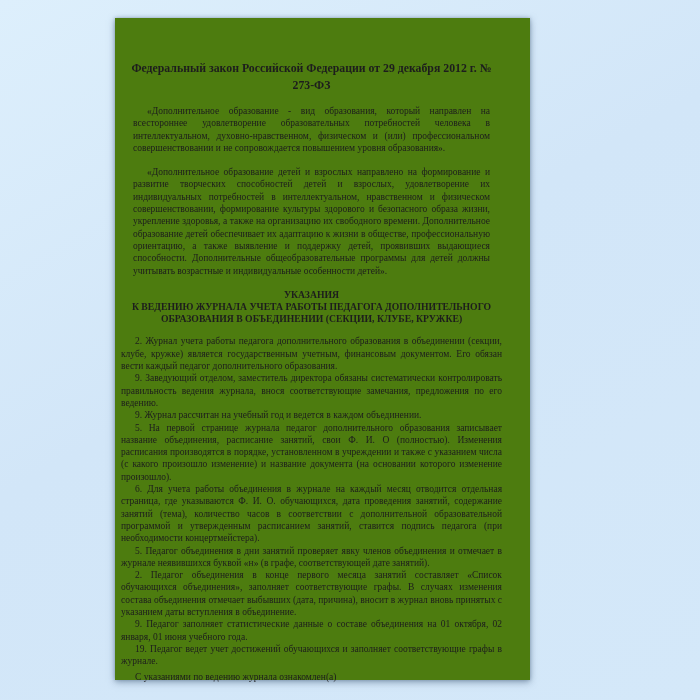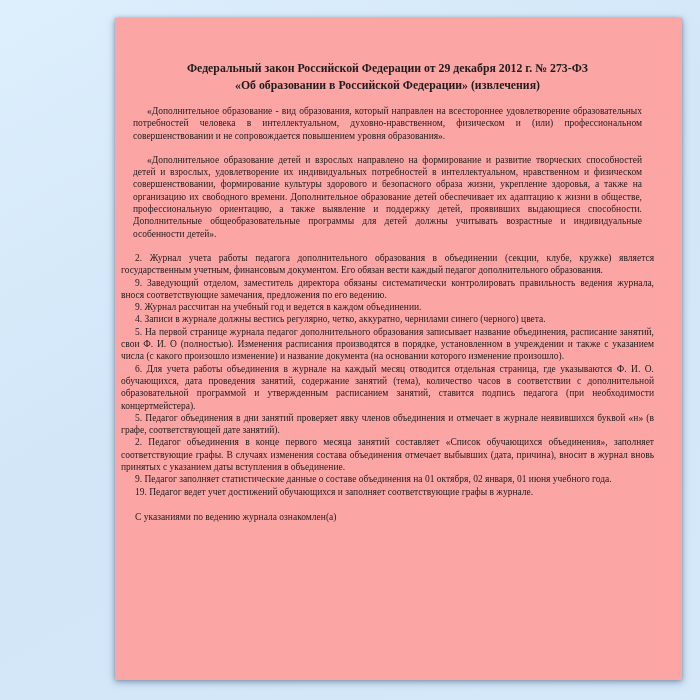--- a/index.html
+++ b/index.html
@@ -10,23 +10,23 @@
     overflow: hidden;
   }
   body {
     background: linear-gradient(150deg, #ddeffc 0%, #d2e6f8 45%, #d4e8f9 100%);
     font-family: "Liberation Serif", serif;
   }
   .page {
     position: absolute;
     left: 115px;
     top: 18px;
-    width: 567px;
+    width: 415px;
     height: 662px;
-    background: #fca5a5;
+    background: #4d7c0f;
     box-shadow: 0 2px 7px rgba(88, 112, 140, 0.65), 0 0 3px rgba(88, 112, 140, 0.4);
   }
   .content {
     position: absolute;
     top: 42px;
     left: 6px;
     right: 28px;
     color: #1d1d1d;
   }
   .doc-title {
@@ -47,21 +47,21 @@
     text-align: center;
     font-weight: bold;
     font-size: 9.7px;
     line-height: 12.2px;
     margin: 5px 0 10px 0;
   }
   .items .para { margin: 0; }
   .footer {
     display: flex;
     align-items: flex-end;
-    margin-top: 13px;
+    margin-top: 4px;
     font-size: 9.5px;
     line-height: 12px;
   }
   .ack { text-indent: 14px; white-space: nowrap; }
   .signature {
     margin-left: auto;
     width: 186px;
     text-align: center;
   }
   .signature-line {
@@ -77,32 +77,35 @@
   }
 </style>
 </head>
 <body>
 
 <div class="page">
   <div class="content">
 
     <h1 class="doc-title">
       <span>Федеральный закон Российской Федерации от 29 декабря 2012 г. № 273-ФЗ</span><br>
-      <span>«Об образовании в Российской Федерации» (извлечения)</span>
     </h1>
 
     <p class="para">«Дополнительное образование - вид образования, который направлен на всестороннее удовлетворение образовательных потребностей человека в интеллектуальном, духовно-нравственном, физическом и (или) профессиональном совершенствовании и не сопровождается повышением уровня образования».</p>
     <p class="para">«Дополнительное образование детей и взрослых направлено на формирование и развитие творческих способностей детей и взрослых, удовлетворение их индивидуальных потребностей в интеллектуальном, нравственном и физическом совершенствовании, формирование культуры здорового и безопасного образа жизни, укрепление здоровья, а также на организацию их свободного времени. Дополнительное образование детей обеспечивает их адаптацию к жизни в обществе, профессиональную ориентацию, а также выявление и поддержку детей, проявивших выдающиеся способности. Дополнительные общеобразовательные программы для детей должны учитывать возрастные и индивидуальные особенности детей».</p>
 
+    <div class="directions-heading">
+      <span>УКАЗАНИЯ</span><br>
+      <span>К ВЕДЕНИЮ ЖУРНАЛА УЧЕТА РАБОТЫ ПЕДАГОГА ДОПОЛНИТЕЛЬНОГО</span><br>
+      <span>ОБРАЗОВАНИЯ В ОБЪЕДИНЕНИИ (СЕКЦИИ, КЛУБЕ, КРУЖКЕ)</span>
+    </div>
 
     <div class="items">
       <p class="para">2. Журнал учета работы педагога дополнительного образования в объединении (секции, клубе, кружке) является государственным учетным, финансовым документом. Его обязан вести каждый педагог дополнительного образования.</p>
       <p class="para">9. Заведующий отделом, заместитель директора обязаны систематически контролировать правильность ведения журнала, внося соответствующие замечания, предложения по его ведению.</p>
       <p class="para">9. Журнал рассчитан на учебный год и ведется в каждом объединении.</p>
-      <p class="para">4. Записи в журнале должны вестись регулярно, четко, аккуратно, чернилами синего (черного) цвета.</p>
       <p class="para">5. На первой странице журнала педагог дополнительного образования записывает название объединения, расписание занятий, свои Ф. И. О (полностью). Изменения расписания производятся в порядке, установленном в учреждении и также с указанием числа (с какого произошло изменение) и название документа (на основании которого изменение произошло).</p>
       <p class="para">6. Для учета работы объединения в журнале на каждый месяц отводится отдельная страница, где указываются Ф. И. О. обучающихся, дата проведения занятий, содержание занятий (тема), количество часов в соответствии с дополнительной образовательной программой и утвержденным расписанием занятий, ставится подпись педагога (при необходимости концертмейстера).</p>
       <p class="para">5. Педагог объединения в дни занятий проверяет явку членов объединения и отмечает в журнале неявившихся буквой «н» (в графе, соответствующей дате занятий).</p>
       <p class="para">2. Педагог объединения в конце первого месяца занятий составляет «Список обучающихся объединения», заполняет соответствующие графы. В случаях изменения состава объединения отмечает выбывших (дата, причина), вносит в журнал вновь принятых с указанием даты вступления в объединение.</p>
       <p class="para">9. Педагог заполняет статистические данные о составе объединения на 01 октября, 02 января, 01 июня учебного года.</p>
       <p class="para">19. Педагог ведет учет достижений обучающихся и заполняет соответствующие графы в журнале.</p>
     </div>
 
     <div class="footer">
       <span class="ack">С указаниями по ведению журнала ознакомлен(а)</span>

